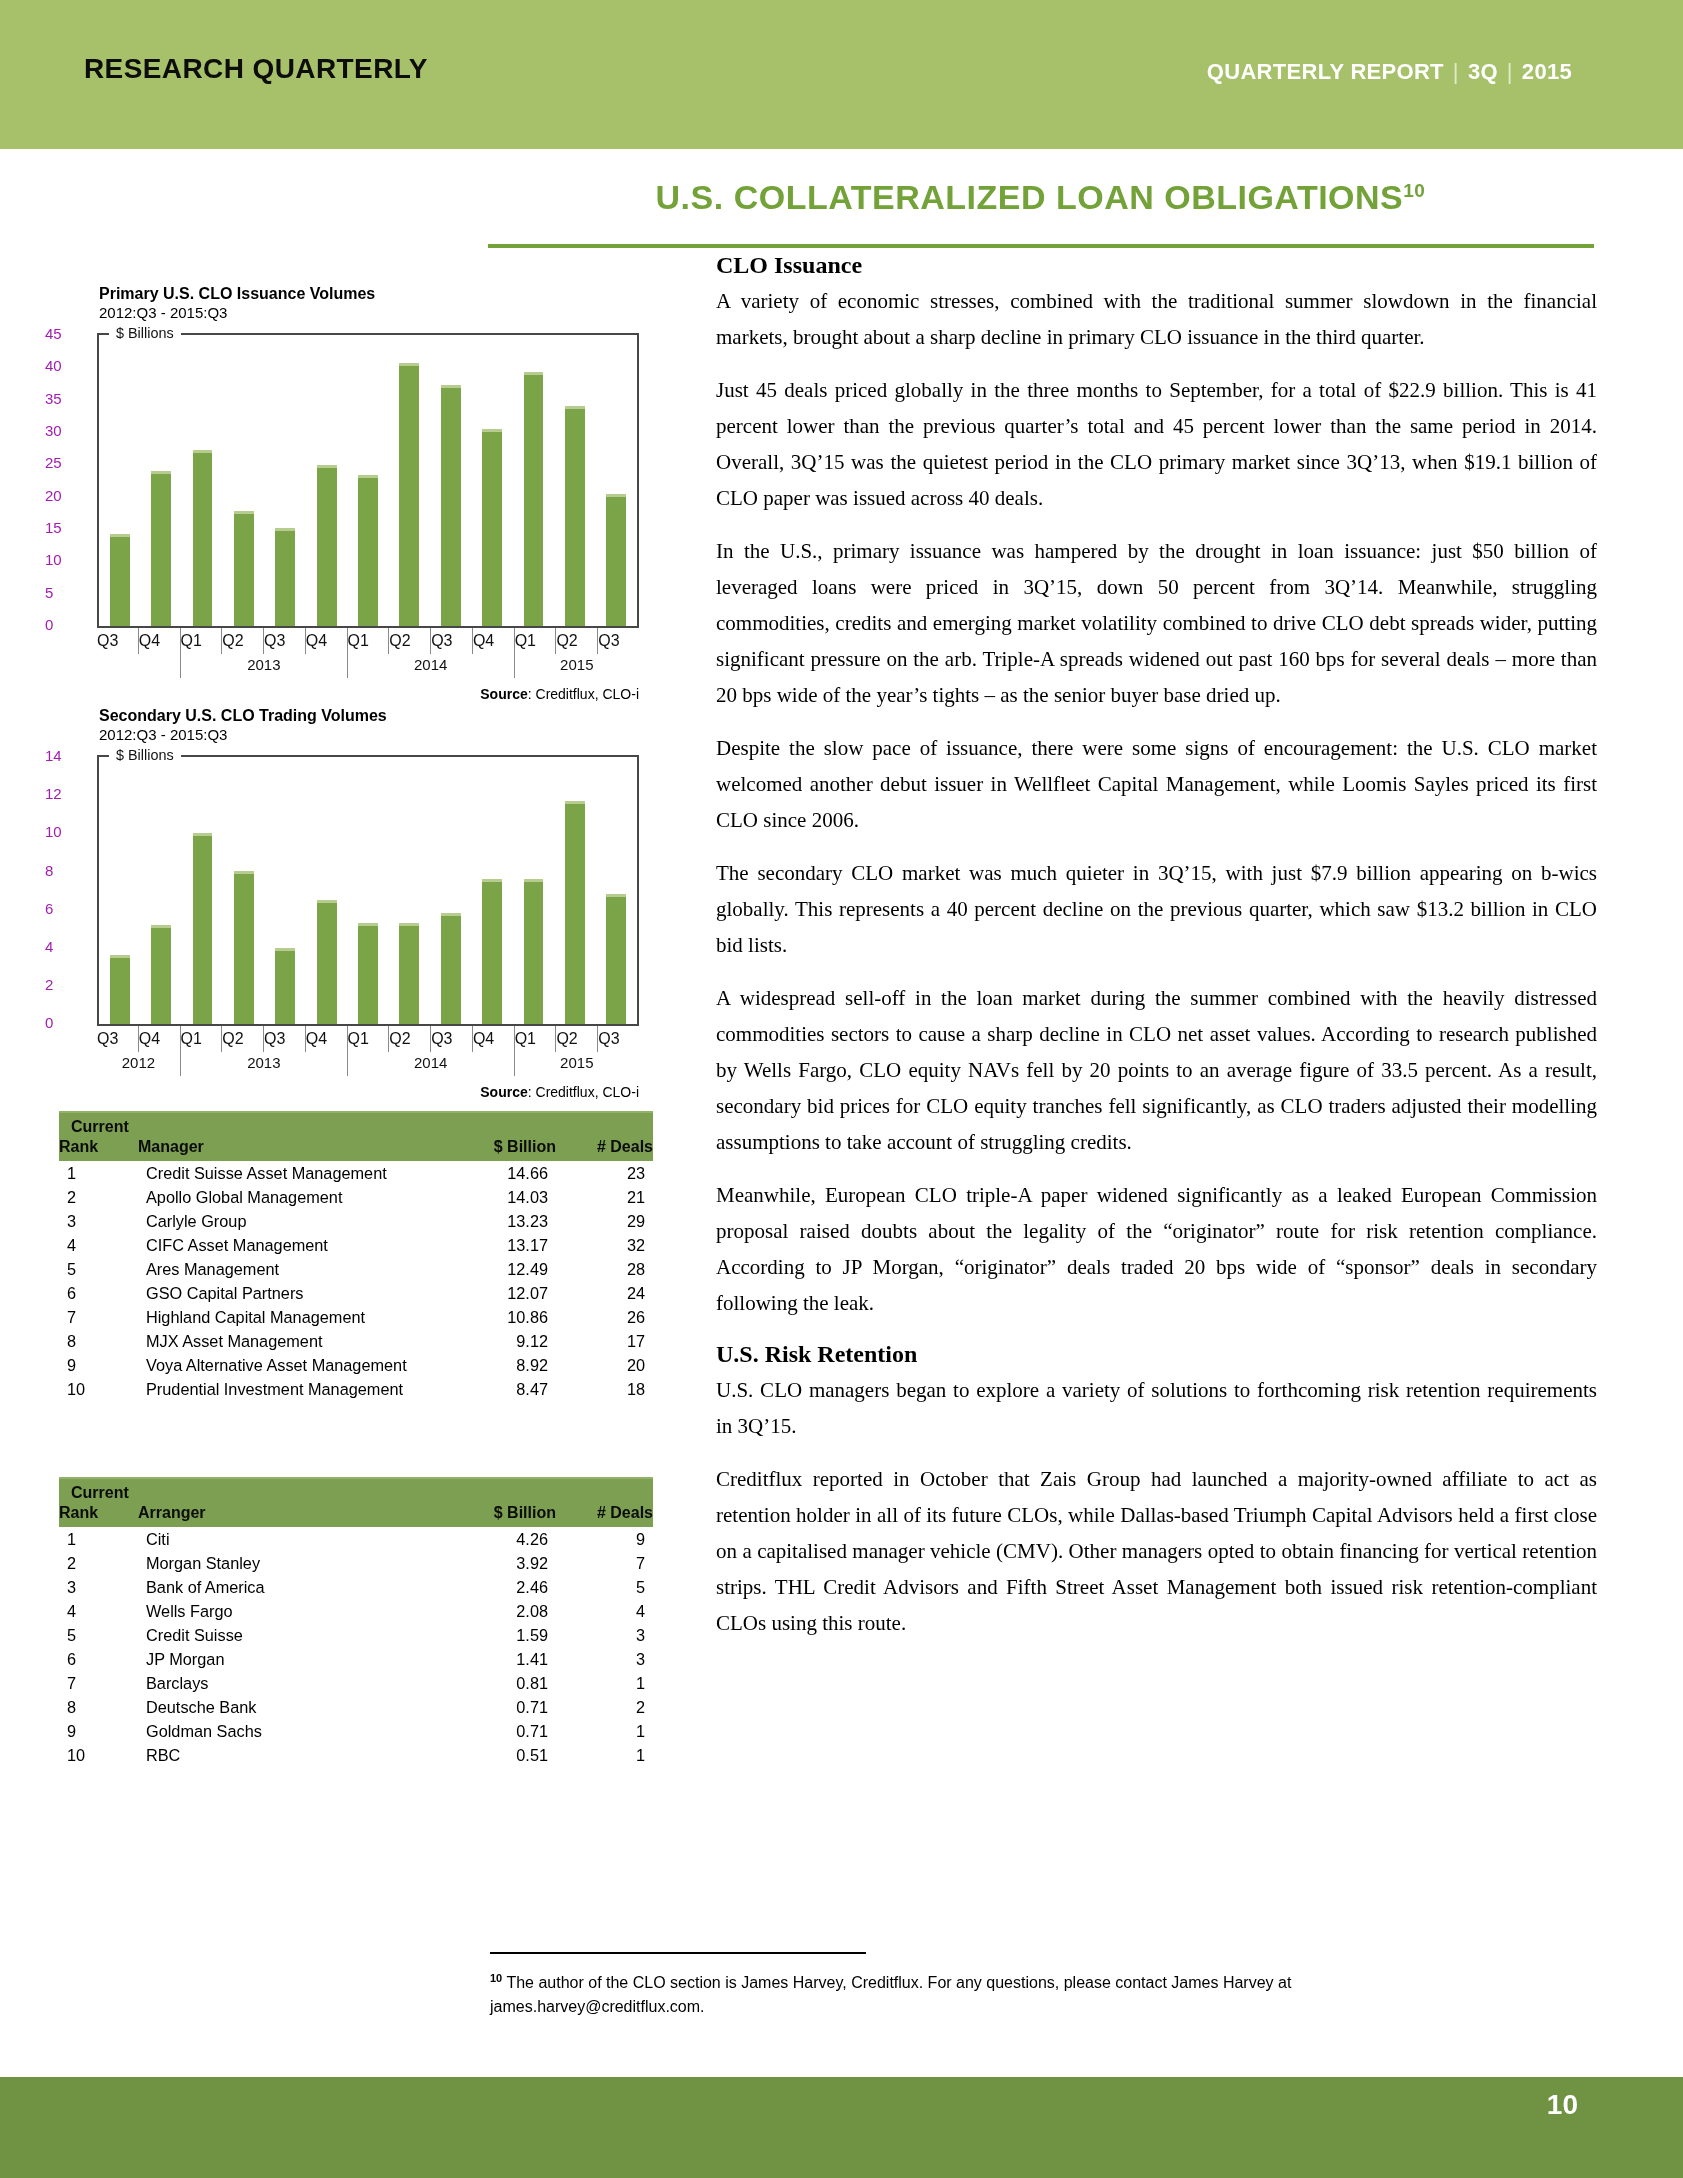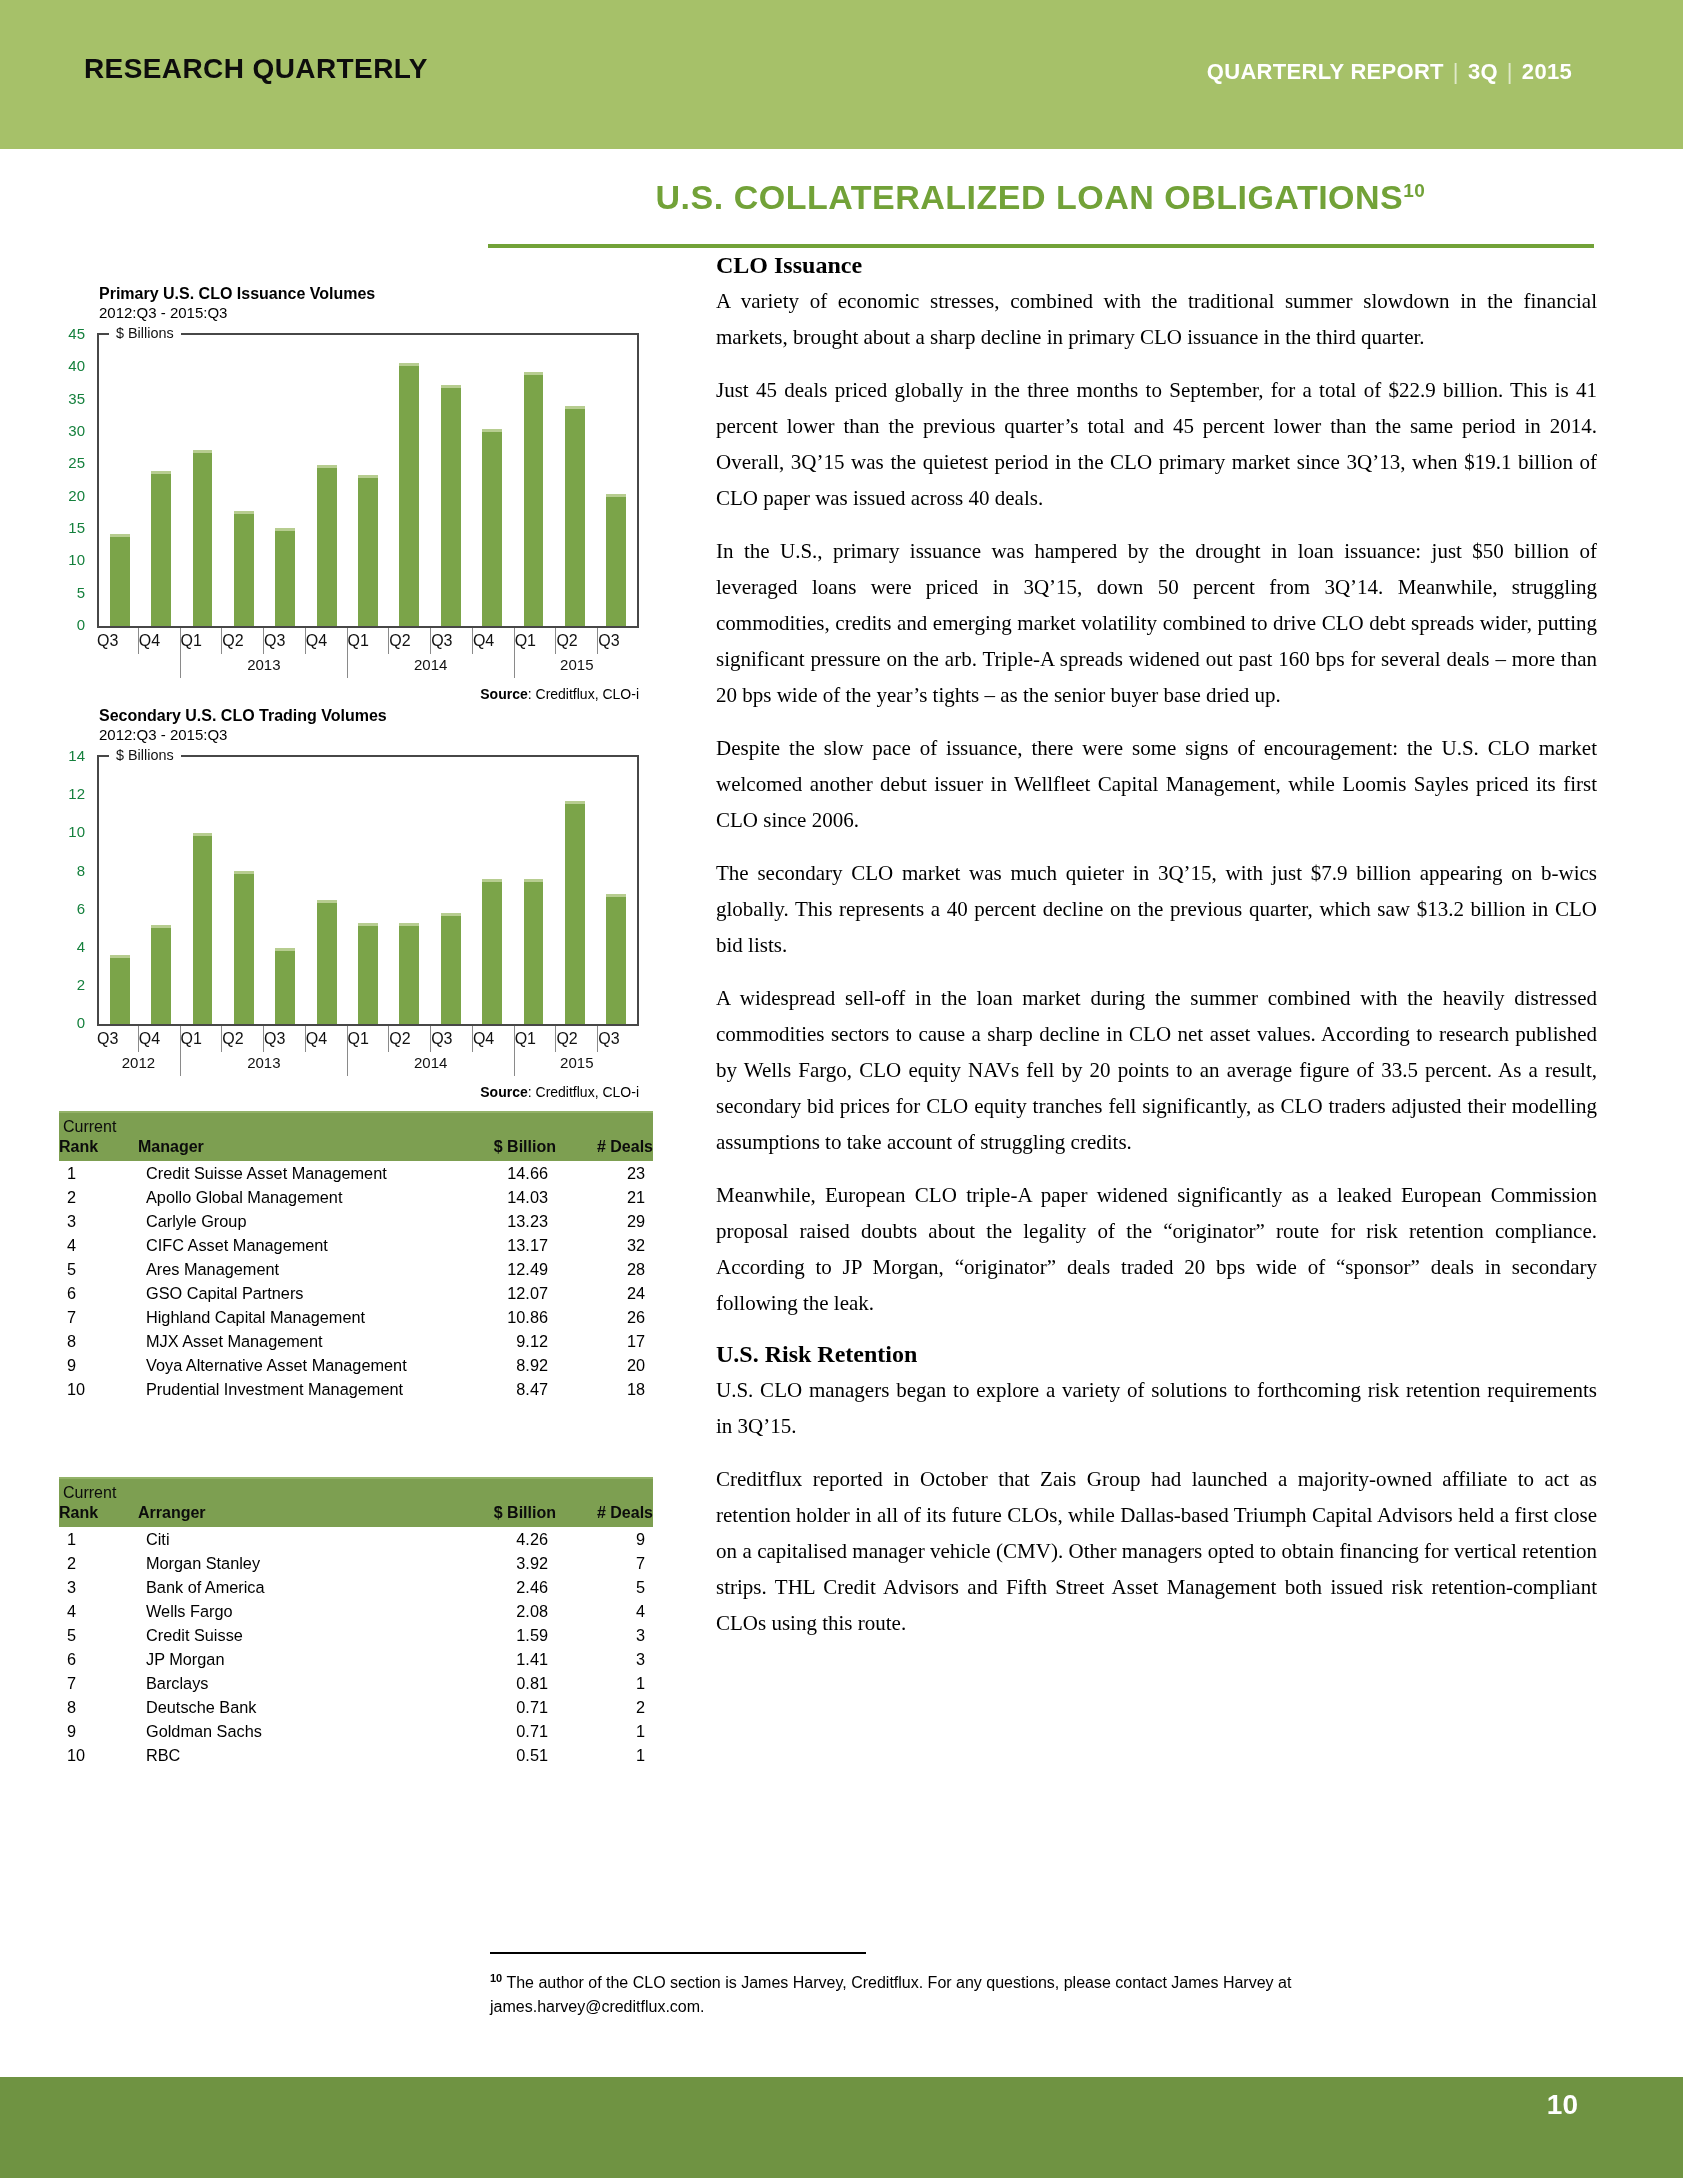--- a/index.html
+++ b/index.html
@@ -28,37 +28,37 @@
   
   .chart{position:absolute;left:59px;width:594px;}
   .chart1{top:285px;}
   .chart2{top:707px;}
   .chart-title{margin-left:40px;font-size:16px;font-weight:bold;}
   .chart-sub{margin-left:40px;font-size:15px;margin-top:1px;}
   .plot-wrap{position:relative;margin-left:38px;margin-top:12px;width:542px;}
   .plot{position:relative;height:291px;border:2px solid #474747;background:#fff;}
   .chart2 .plot{height:267px;}
   .ylabels{position:absolute;left:-48px;top:-2px;width:40px;height:100%;}
-  .ylab{position:absolute;right:6px;width:34px;text-align:right;font-size:15px;color:#15803d;}
+  .ylab{position:absolute;right:12px;width:34px;text-align:left;font-size:15px;color:#a21caf;}
   .units-label{position:absolute;top:-10px;left:10px;background:#fff;padding:0 7px;font-size:14.4px;color:#111;}
   .bar{position:absolute;bottom:0;background:var(--bar);border-top:3px solid var(--bar-top);box-sizing:border-box;}
   .quarters{display:flex;height:26px;align-items:center;}
   .qcell{flex:1;text-align:left;font-size:16px;color:#111;height:100%;line-height:26px;}
   .qcell + .qcell{border-left:1px solid #8a8a8a;}
   .years{display:flex;height:24px;align-items:center;}
   .ycell{text-align:center;font-size:15px;color:#111;height:100%;line-height:22px;}
   .ycell + .ycell{border-left:1px solid #8a8a8a;}
   .source{text-align:right;font-size:14px;margin-top:8px;color:#000;}
   .source b{font-weight:bold;}
   
   .rank-table{position:absolute;left:59px;width:594px;}
   .table1{top:1111px;}
   .table2{top:1477px;}
   .thead{background:var(--th);padding:4px 0 3px 0;border-top:2px solid #93b268;}
-  .thead-l1{font-size:16px;font-weight:normal;padding:1px 8px 0 4px;color:#0c0c0c;}
+  .thead-l1{font-size:16px;font-weight:bold;padding:1px 8px 0 12px;color:#0c0c0c;}
   .thead-cols,.trow{display:grid;grid-template-columns:79px 1fr 117px 97px;}
   .hc{font-size:16px;font-weight:bold;padding:2px 0;color:#0c0c0c;}
   .hc2,.hc3,.tc2,.tc3{text-align:right;}
   .trow{align-items:center;}
   .tc{font-size:16.3px;padding:2.5px 8px;white-space:nowrap;}
   
   .body-col{position:absolute;left:716px;top:249px;width:881px;
     font-family:"Liberation Serif",serif;font-size:21px;text-align:justify;line-height:36px;}
   .body-col h3{font-size:24px;margin:14px 0 2px 0;line-height:32px;text-align:left;}
   .body-col h3:first-child{margin-top:0;}

